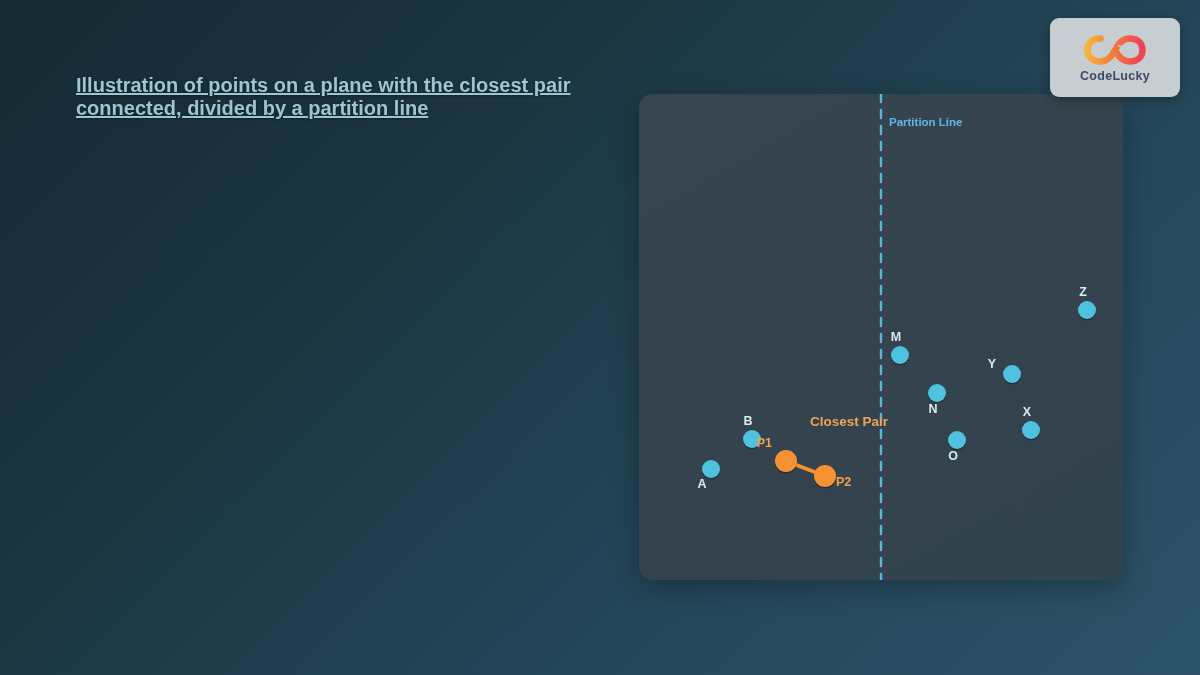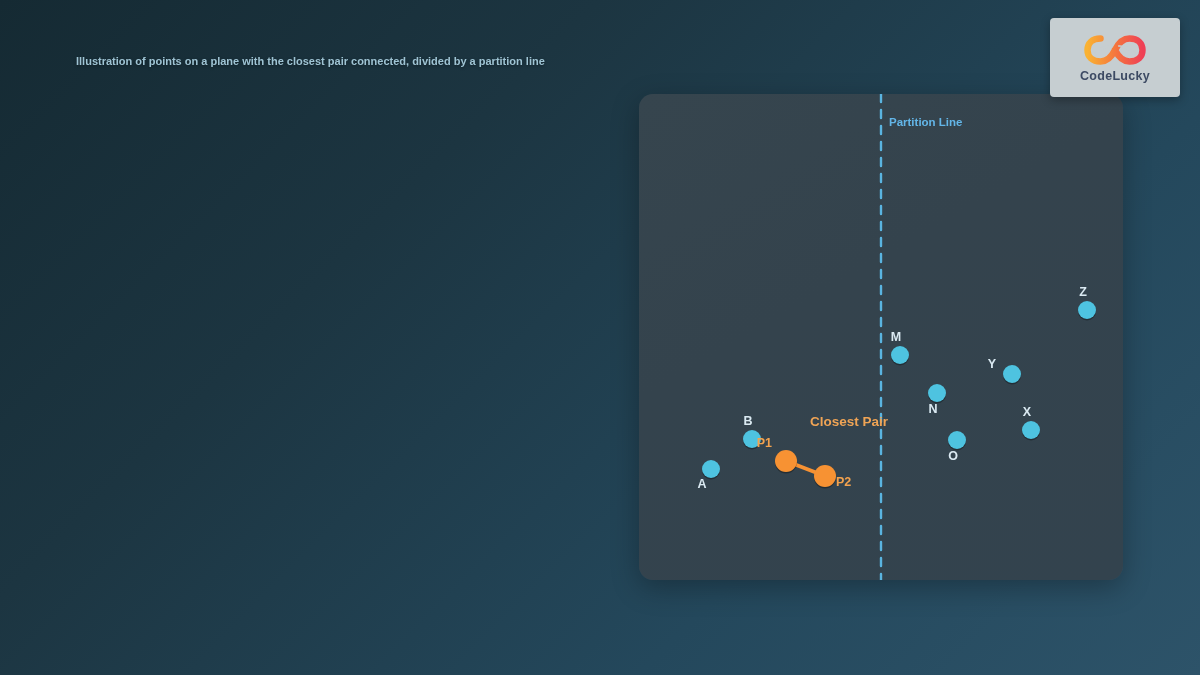--- a/index.html
+++ b/index.html
@@ -25,27 +25,28 @@
   #page-title {
     font-size:43px;
     line-height:53px;
     font-weight:bold;
     color:#eef7f9;
     letter-spacing:-0.4px;
     text-shadow:0 2px 6px rgba(0,0,0,0.45);
     white-space:pre-line;
   }
   #page-subtitle {
-    margin-top:12px;
-    font-size:11px;
+    margin-top:36px;
+    font-size:20px;
     line-height:23px;
     font-weight:bold;
     color:#9fc4d4;
     width:575px;
     text-shadow:0 1px 3px rgba(0,0,0,0.4);
+    text-decoration:underline;
   }
 
   
   #figure-panel {
     position:absolute;
     left:639px; top:94px;
     width:484px; height:486px;
     border-radius:14px;
     background:linear-gradient(150deg, #36454e 0%, #34434d 40%, #33434e 100%);
     box-shadow:0 8px 28px rgba(0,0,0,0.28);
@@ -77,21 +78,21 @@
     font-weight:bold;
     fill:#f0a455;
   }
 
   
   #logo-badge {
     position:absolute;
     left:1050px; top:18px;
     width:130px; height:79px;
     background:#c6ced1;
-    border-radius:4px;
+    border-radius:9px;
     box-shadow:0 3px 10px rgba(0,0,0,0.30);
     display:flex;
     flex-direction:column;
     align-items:center;
     justify-content:center;
   }
   #logo-mark { width:62px; height:34px; display:block; }
   #logo-text {
     margin-top:2px;
     font-size:12.5px;

